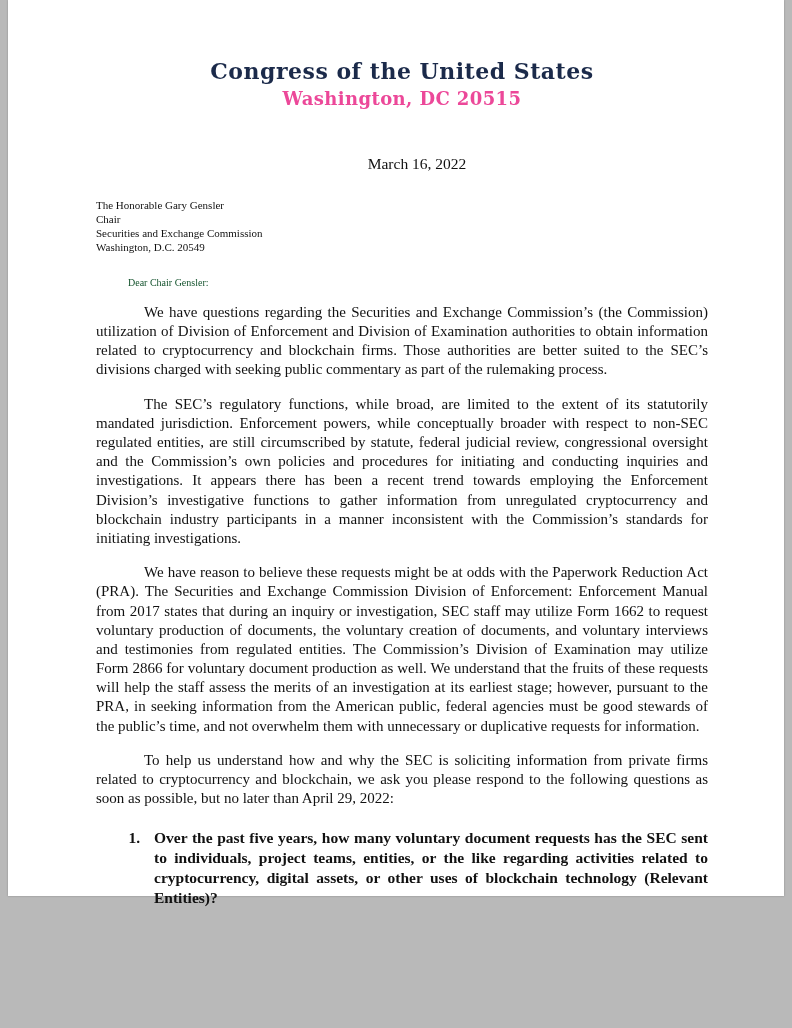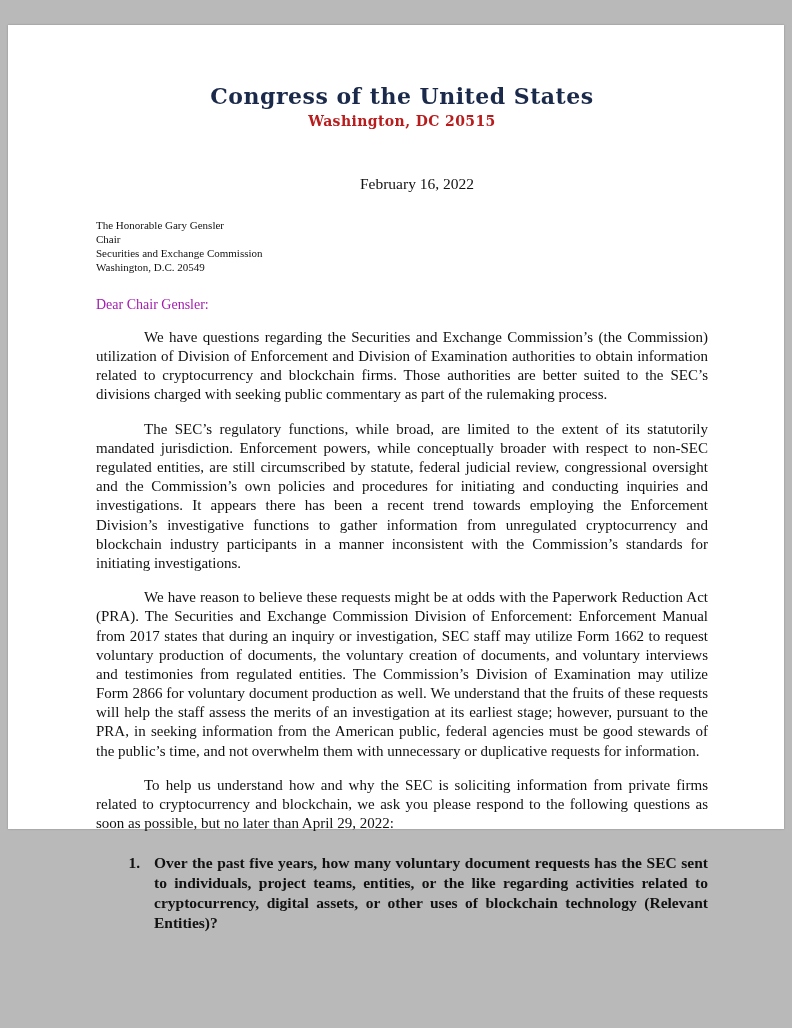--- a/index.html
+++ b/index.html
@@ -9,65 +9,66 @@
   }
   body {
     width: 792px;
     height: 1028px;
     overflow: hidden;
     font-family: "Liberation Serif", serif;
   }
   .page {
     position: absolute;
     left: 8px;
-    top: 25px;
+    top: 0;
     width: 776px;
-    height: 804px;
+    height: 896px;
     background: #ffffff;
     box-sizing: border-box;
     padding: 40px 76px 20px 88px;
     box-shadow: 0 0 2px rgba(0,0,0,0.25);
   }
   .letterhead {
     text-align: center;
     margin-top: 18px;
   }
   .letterhead .line1 {
     font-family: "DejaVu Serif", serif;
     font-weight: bold;
     font-size: 22px;
     letter-spacing: 0.5px;
     color: #1b2a4a;
     white-space: nowrap;
   }
   .letterhead .line2 {
     font-family: "DejaVu Serif", serif;
     font-weight: bold;
-    font-size: 14px;
+    font-size: 18px;
     letter-spacing: 0.4px;
-    color: #b91c1c;
+    color: #ec4899;
     margin-top: 4px;
   }
   .date {
     margin-top: 46px;
     text-align: center;
     font-size: 15.5px;
     color: #111;
     padding-left: 30px;
   }
   .address {
     margin-top: 26px;
     font-size: 11px;
     line-height: 1.27;
     color: #111;
   }
   .salutation {
     margin-top: 22px;
-    font-size: 14px;
-    color: #a21caf;
+    font-size: 10px;
+    color: #14532d;
+    margin-left: 32px;
   }
   .body-par {
     margin-top: 15px;
     font-size: 15px;
     line-height: 1.28;
     text-align: justify;
     text-indent: 48px;
     color: #111;
   }
   ol.questions {
@@ -86,21 +87,21 @@
 </head>
 <body>
 
 <div class="page">
 
   <div class="letterhead">
     <div class="line1">Congress of the United States</div>
     <div class="line2">Washington, DC 20515</div>
   </div>
 
-  <div class="date">February 16, 2022</div>
+  <div class="date">March 16, 2022</div>
 
   <div class="address">
     <div>The Honorable Gary Gensler</div>
     <div>Chair</div>
     <div>Securities and Exchange Commission</div>
     <div>Washington, D.C. 20549</div>
   </div>
 
   <div class="salutation">Dear Chair Gensler:</div>
 

